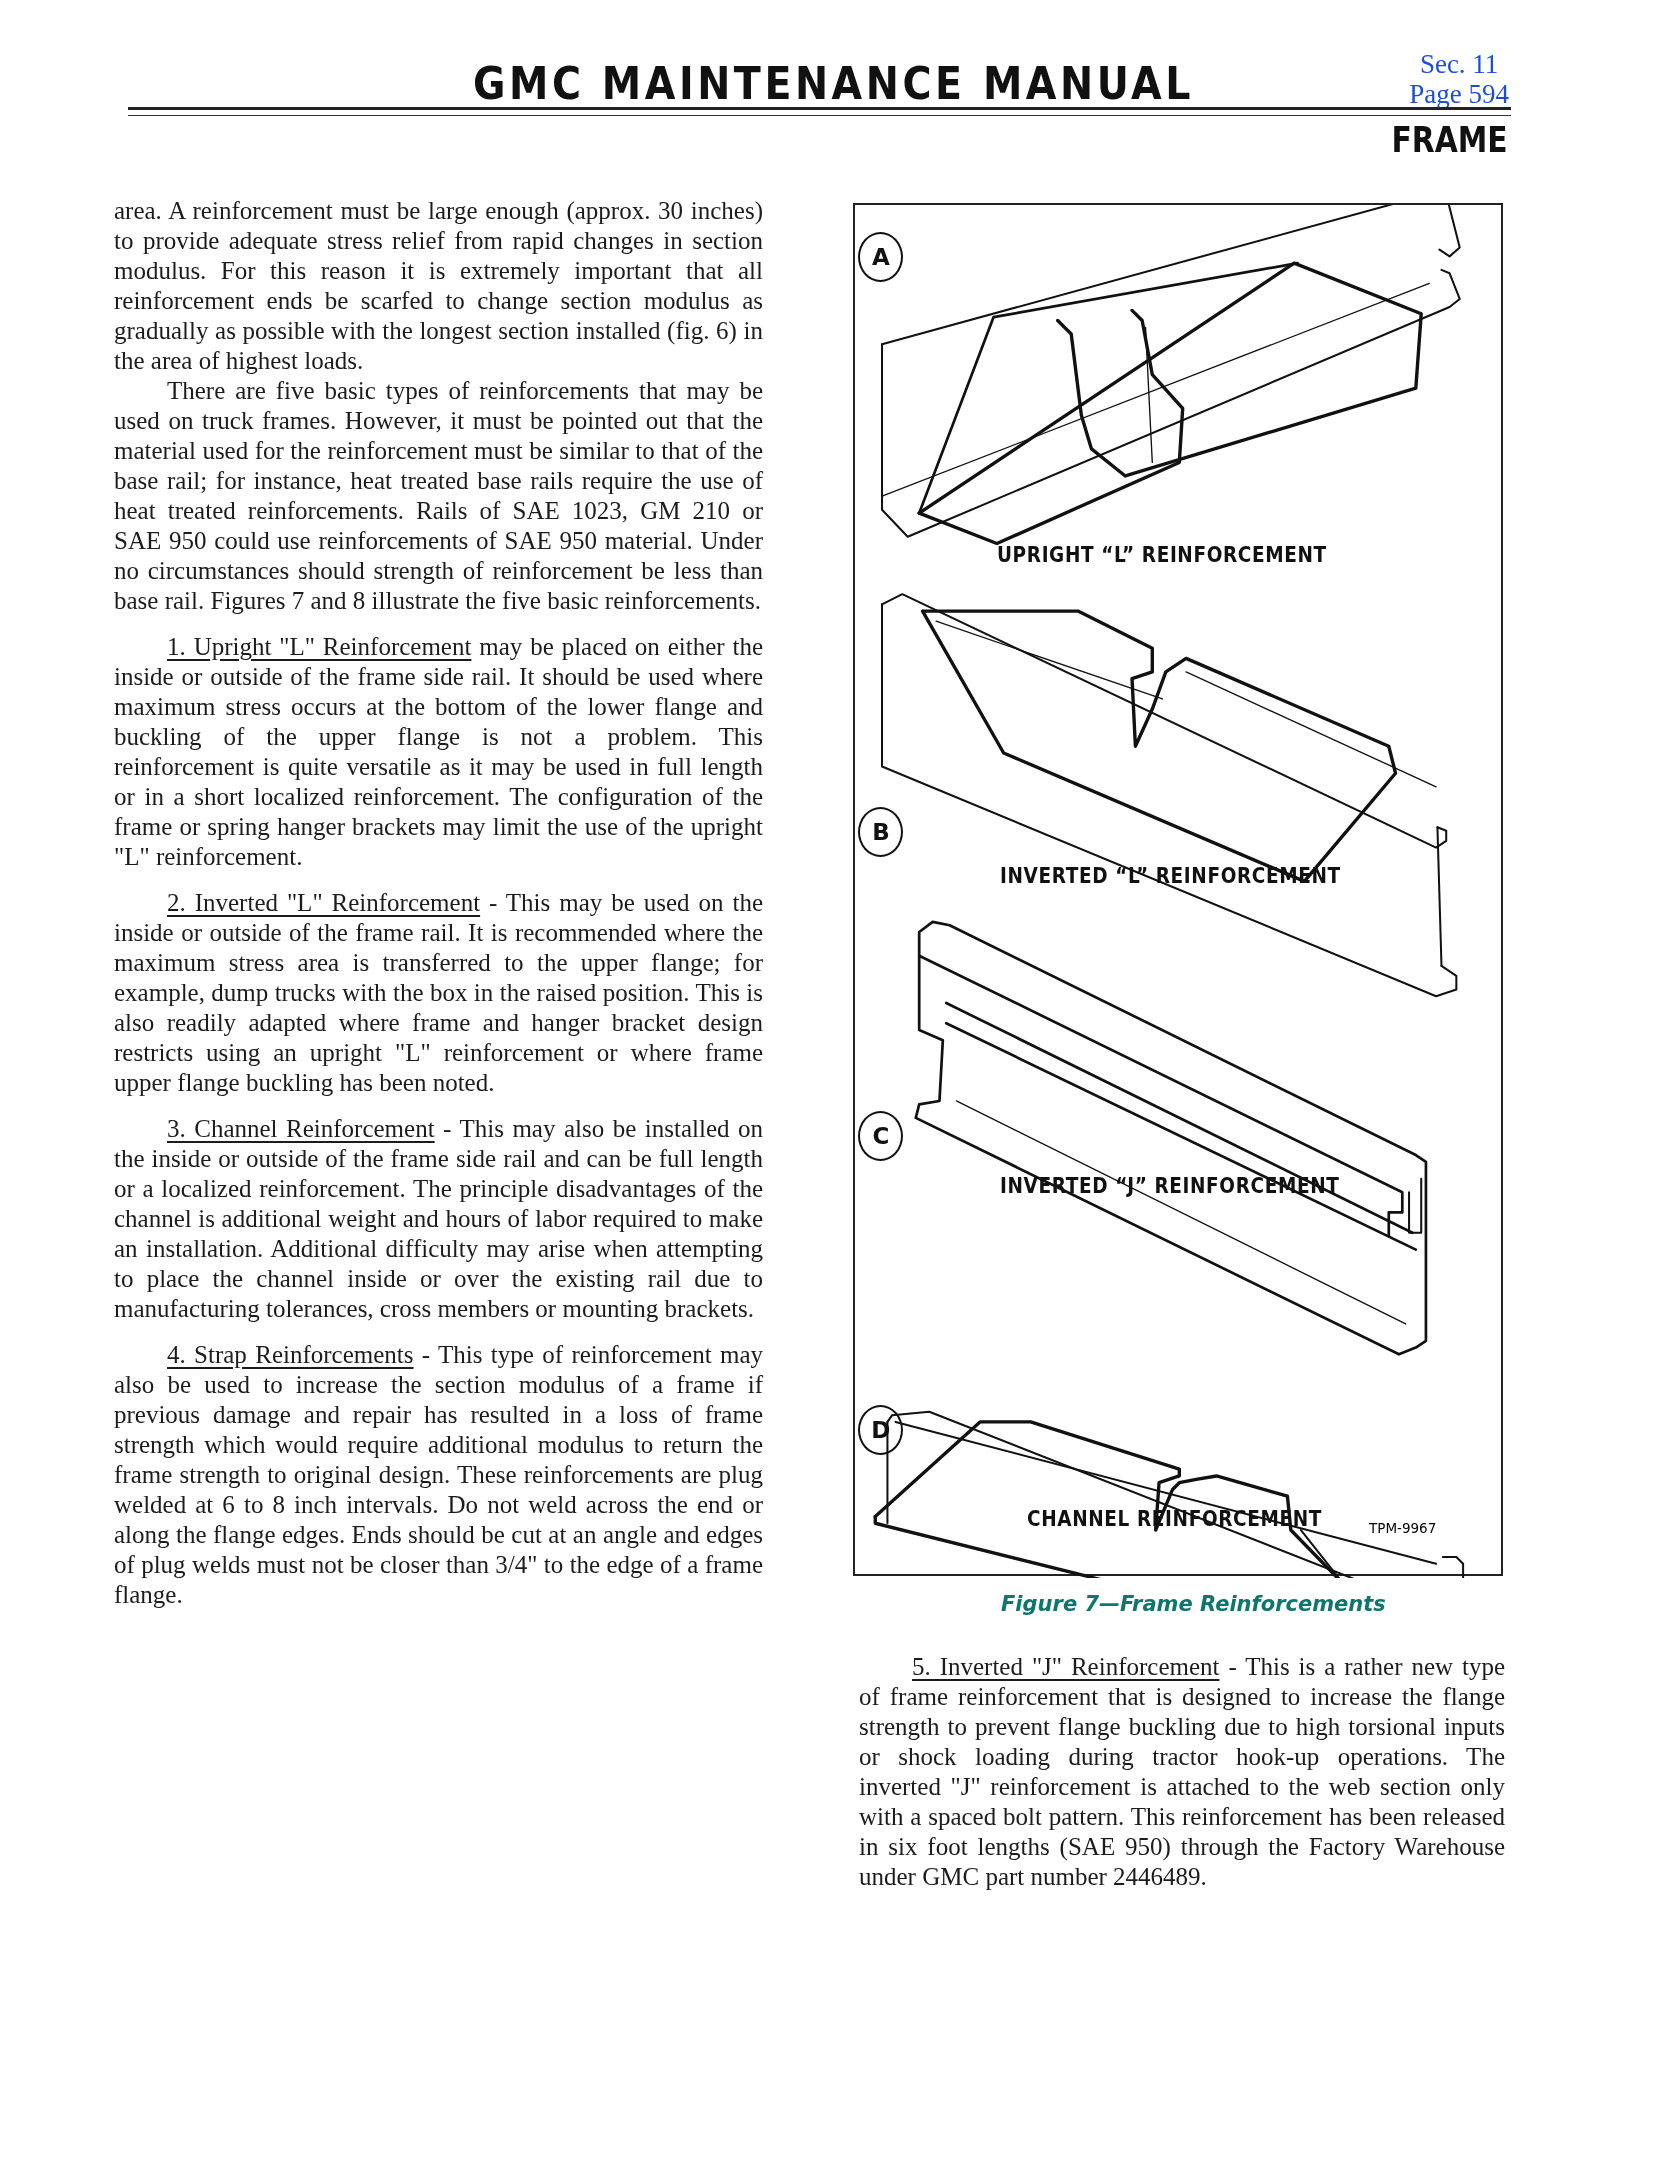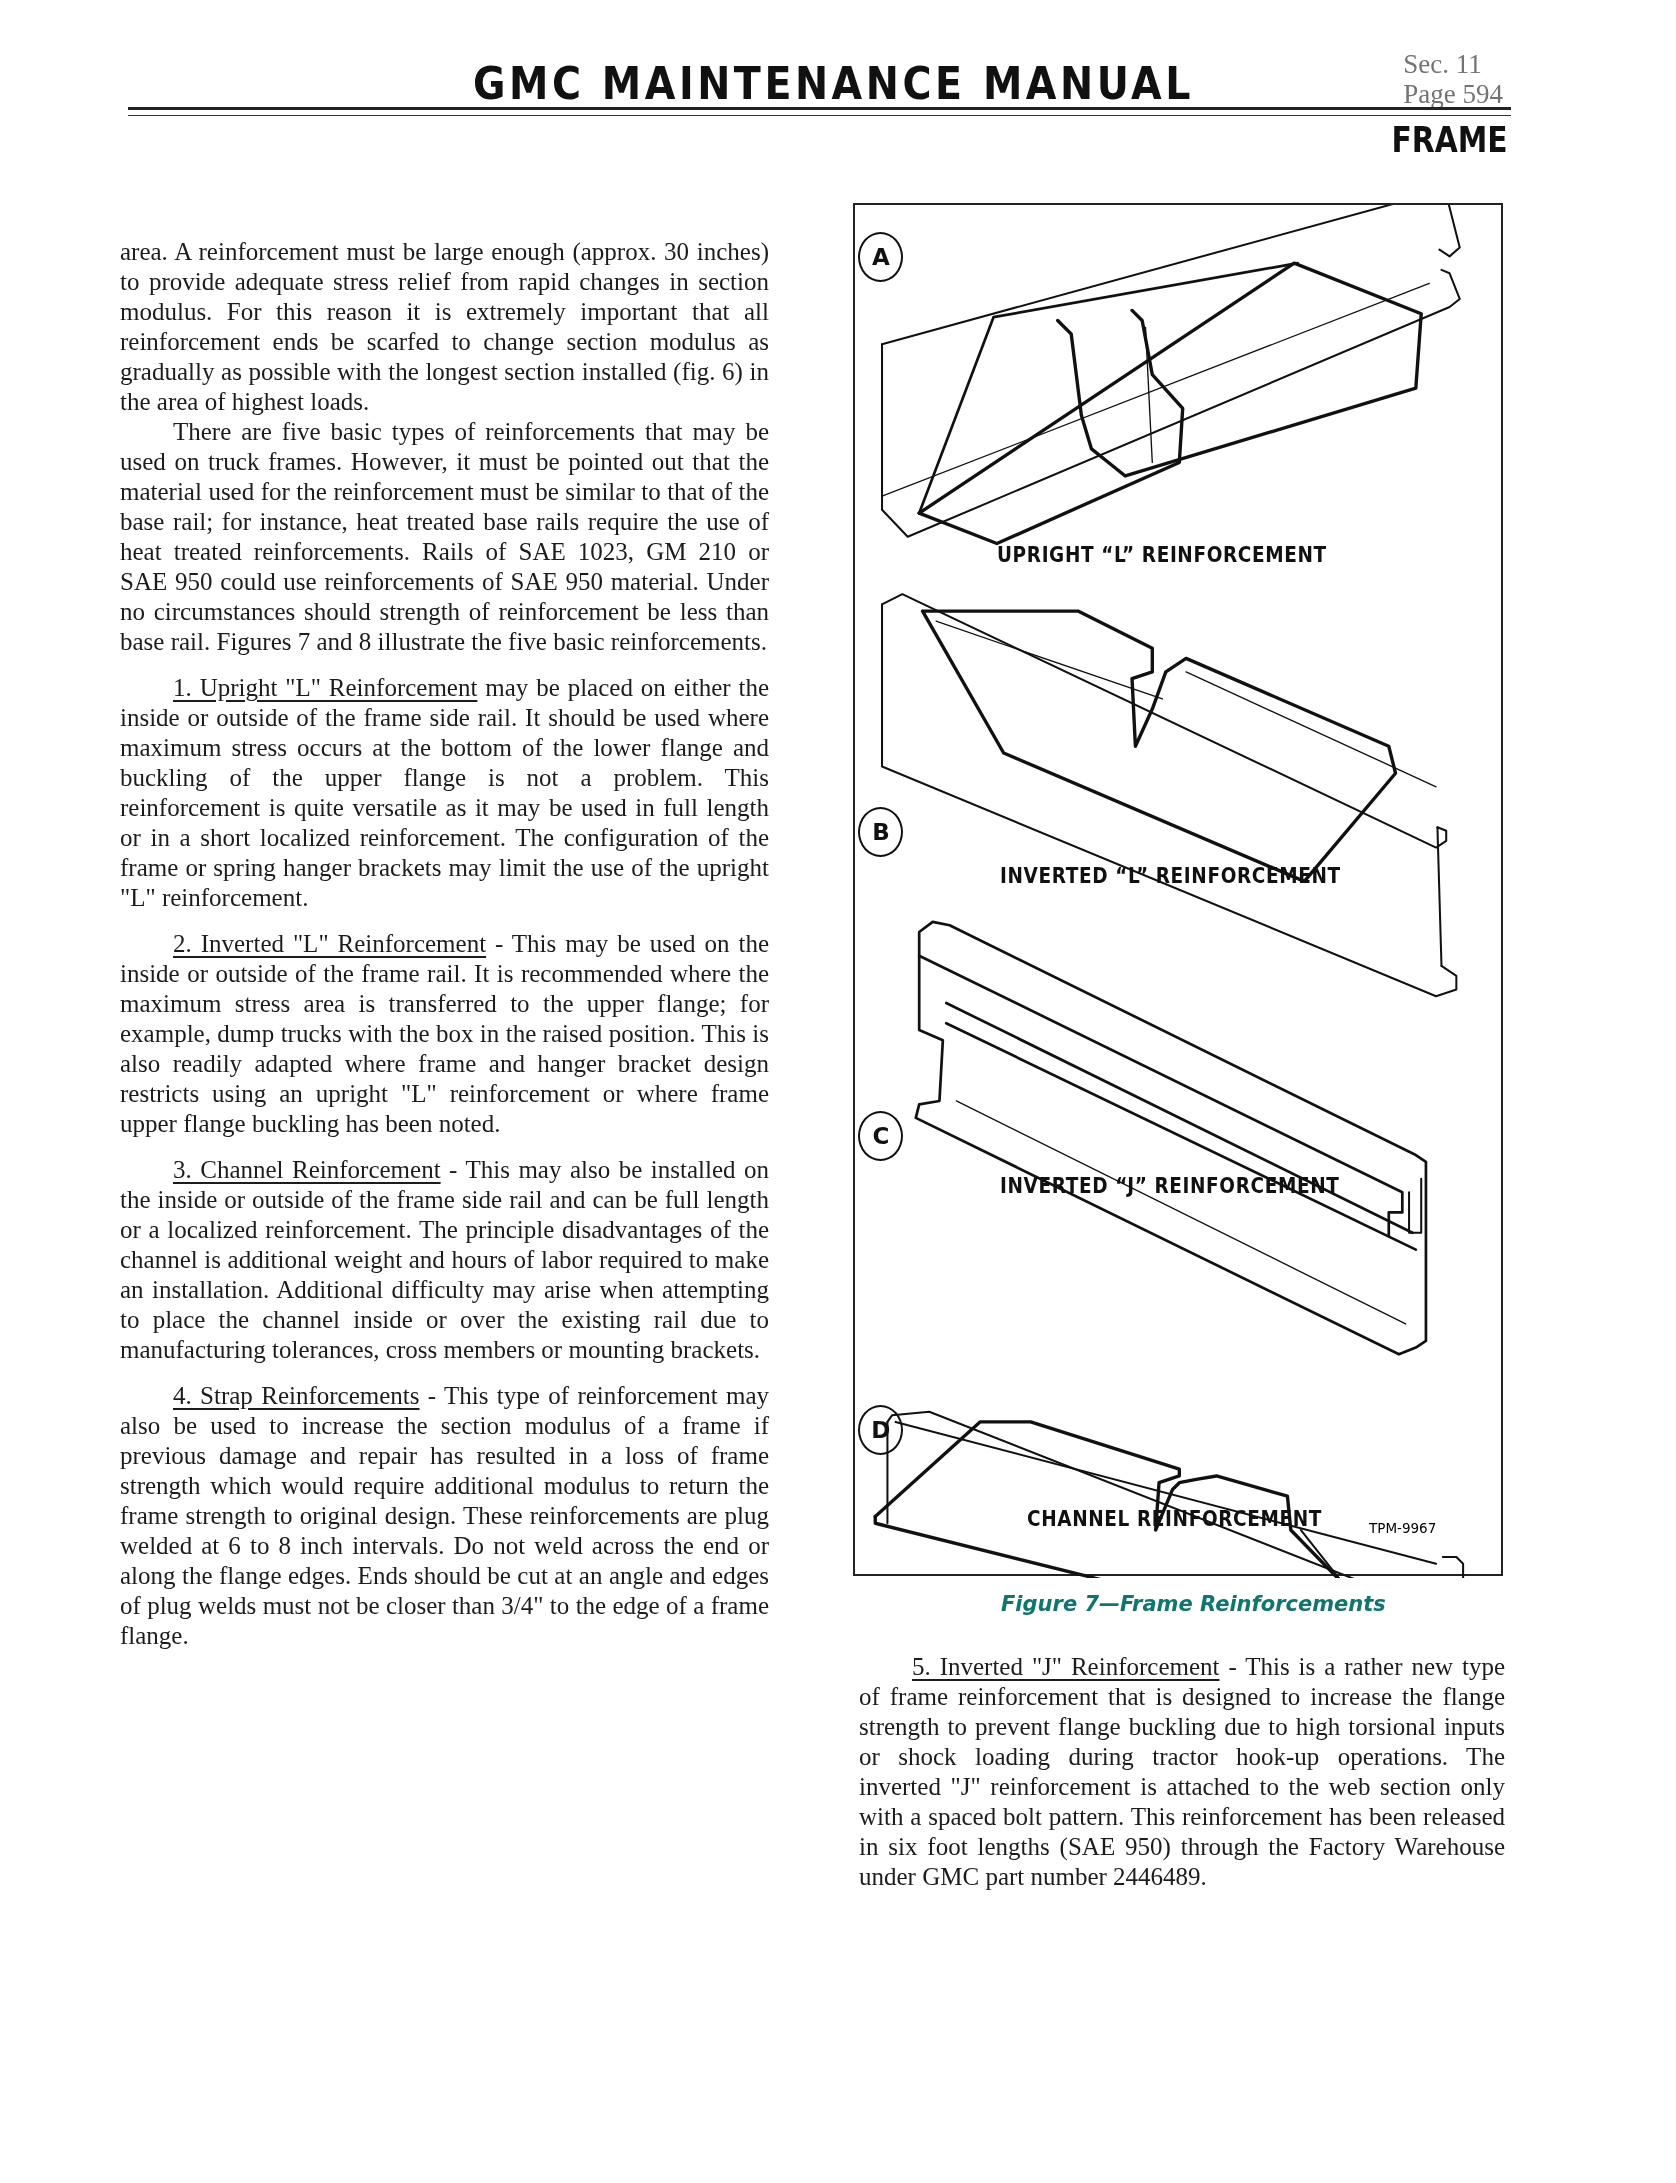--- a/index.html
+++ b/index.html
@@ -1,24 +1,24 @@
 <!DOCTYPE html>
 <html style="font-size:10.8px"><head>
 <meta charset="utf-8">
 <style>
   html,body{margin:0;padding:0;background:#fff;}
   body{width:1677px;height:2183px;position:relative;overflow:hidden;color:#1a1a1a;}
   .hdr-title{position:absolute;left:473px;top:57px;font-family:"DejaVu Sans",sans-serif;font-weight:bold;font-size:45px;letter-spacing:4px;transform:scaleX(0.88);transform-origin:left top;color:#111;}
-  .hdr-sec{position:absolute;right:174px;top:49px;font-family:"Liberation Serif",serif;font-size:27px;line-height:30px;text-align:left;color:#737373;}
+  .hdr-sec{position:absolute;right:168px;top:49px;font-family:"Liberation Serif",serif;font-size:27px;line-height:30px;text-align:center;color:#1d4ed8;}
   .rule1{position:absolute;left:128px;top:107px;width:1383px;height:2.7px;background:#222;}
   .rule2{position:absolute;left:128px;top:115px;width:1383px;height:1.4px;background:#333;}
   .hdr-frame{position:absolute;right:169px;top:120px;font-family:"DejaVu Sans",sans-serif;font-weight:bold;font-size:35px;transform:scaleX(0.85);transform-origin:right top;color:#111;}
 
   .col{position:absolute;font-family:"Liberation Serif",serif;font-size:25px;line-height:30px;text-align:justify;color:#1c1c1c;}
-  .col-left{left:120px;top:196px;width:649px;margin-top:41px;}
+  .col-left{left:114px;top:196px;width:649px;}
   .col-right{left:859px;top:1652px;width:646px;}
   .col p{margin:0;}
   .col p.gap{margin-top:16px;}
   .ind{display:inline-block;width:53px;}
   .u{text-decoration:underline;text-decoration-thickness:2px;text-underline-offset:4px;}
 
   .fig{position:absolute;left:853px;top:203px;width:650px;height:1373px;border:2px solid #222;border-bottom-width:2.7px;box-sizing:border-box;}
   .fig svg{position:absolute;left:0;top:0;}
   .fig-label{position:absolute;font-family:"DejaVu Sans",sans-serif;font-weight:bold;font-size:21px;transform:scaleX(0.88);transform-origin:left top;color:#111;letter-spacing:0.7px;}
   .fig-id{position:absolute;font-family:"DejaVu Sans",sans-serif;font-size:13.5px;color:#000000;}

